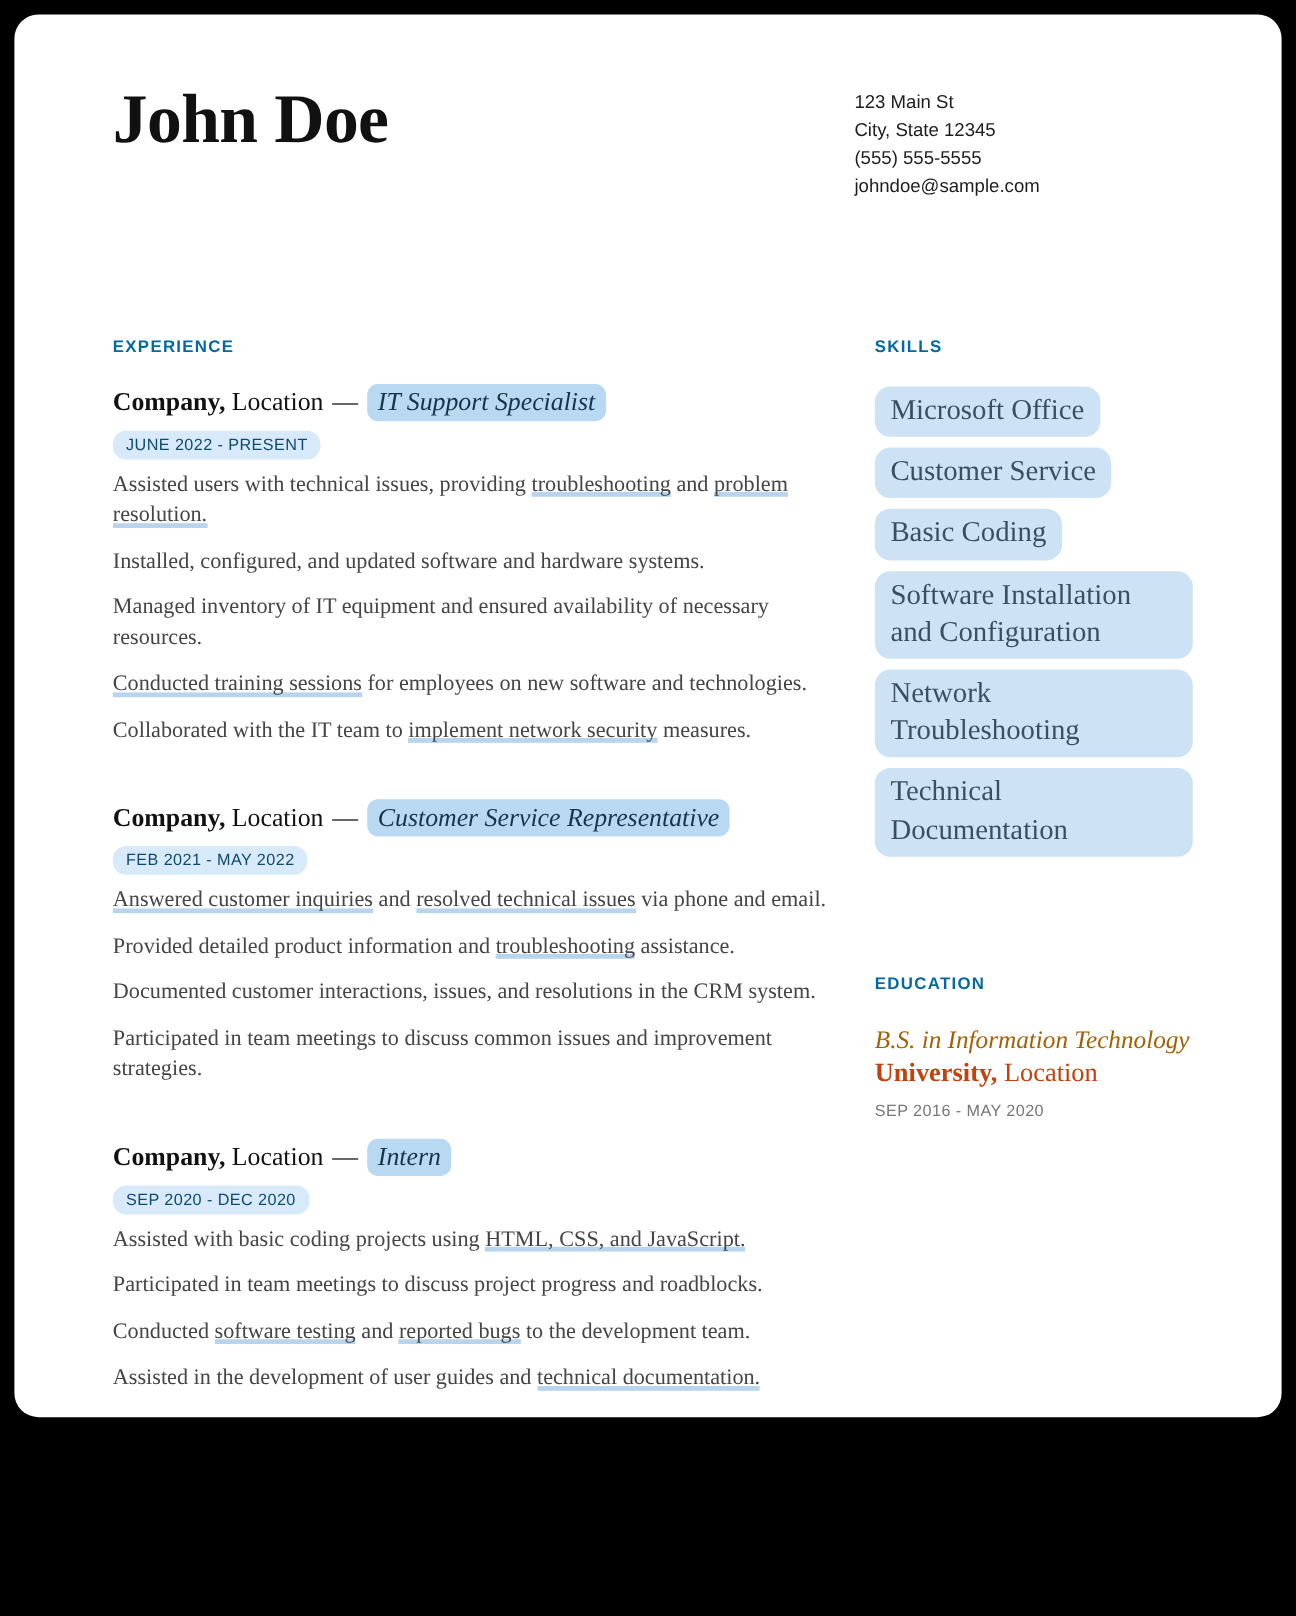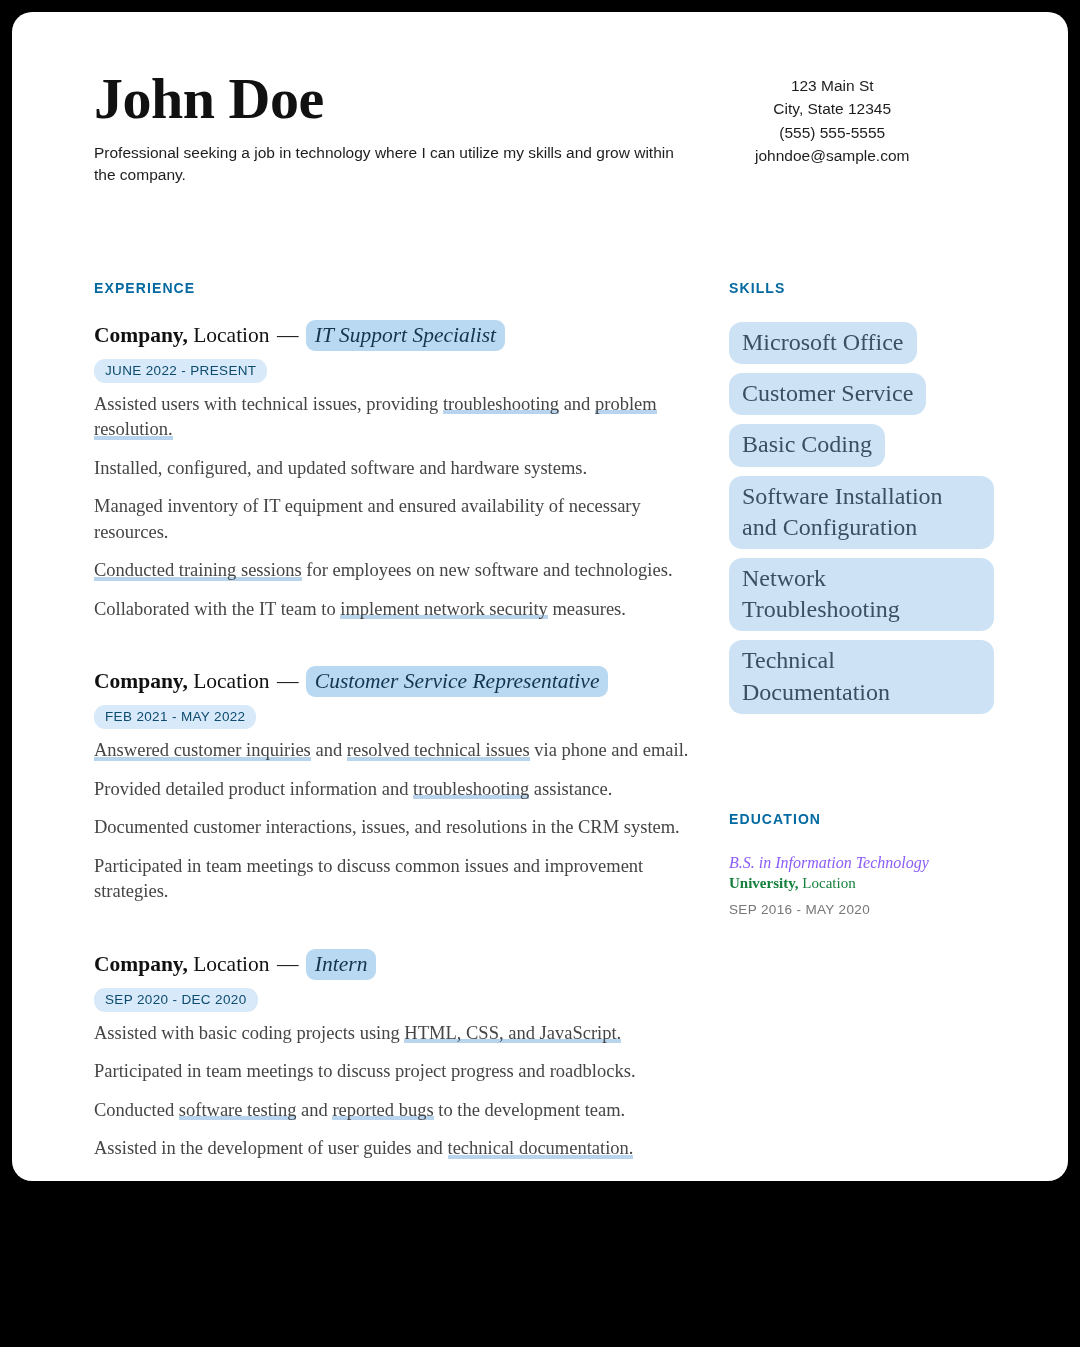--- a/index.html
+++ b/index.html
@@ -43,26 +43,25 @@
   .summary {
     font-family: "Liberation Sans", sans-serif;
     font-size: 15.5px;
     line-height: 1.45;
     color: #1d1d1d;
     width: 585px;
     margin-top: 14px;
   }
   .contact {
     position: absolute;
-    left: 661px; top: 20px;
+    left: 618px; top: 20px;
     font-family: "Liberation Sans", sans-serif;
     font-size: 15.5px;
     line-height: 1.5;
     color: #1d1d1d;
-    text-align: center;
   }
   .contact div { white-space: nowrap; }
 
   
   .columns {
     display: flex;
     margin-top: 66px;
   }
   .col-main { width: 600px; flex: 0 0 600px; }
   .col-side { width: 265px; flex: 0 0 265px; margin-left: 35px; }
@@ -137,49 +136,48 @@
     color: #3b4f62;
     background: #cde3f5;
     border-radius: 13px;
     padding: 5px 13px 6px 13px;
     margin-bottom: 9px;
   }
 
   
   .edu-block { margin-top: 88px; }
   .edu-degree {
-    font-size: 16px;
+    font-size: 21px;
     font-style: italic;
     line-height: 1.25;
-    color: #8b5cf6;
+    color: #a16207;
   }
   .edu-school {
-    font-size: 15px;
+    font-size: 22px;
     line-height: 1.3;
-    color: #15803d;
+    color: #c2410c;
     margin-top: 1px;
   }
   .edu-school b { font-weight: 700; }
   .edu-date {
     font-family: "Liberation Sans", sans-serif;
     font-size: 13.5px;
     letter-spacing: 0.35px;
     color: #777777;
     margin-top: 9px;
   }
 </style>
 </head>
 <body>
 
 <div class="page">
   <div class="inner">
 
     <div class="header">
       <h1 class="name">John Doe</h1>
-      <div class="summary">Professional seeking a job in technology where I can utilize my skills and grow within the company.</div>
       <div class="contact">
         <div>123 Main St</div>
         <div>City, State 12345</div>
         <div>(555) 555-5555</div>
         <div>johndoe@sample.com</div>
       </div>
     </div>
 
     <div class="columns">
 

